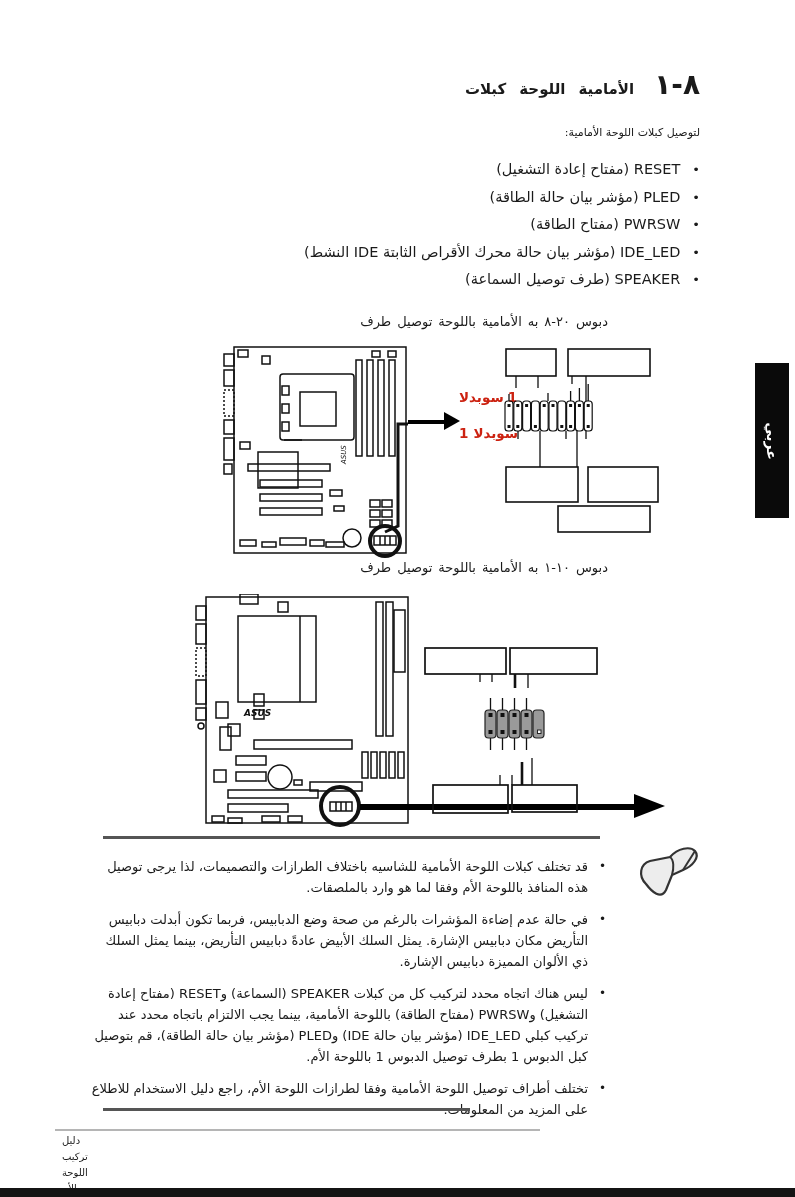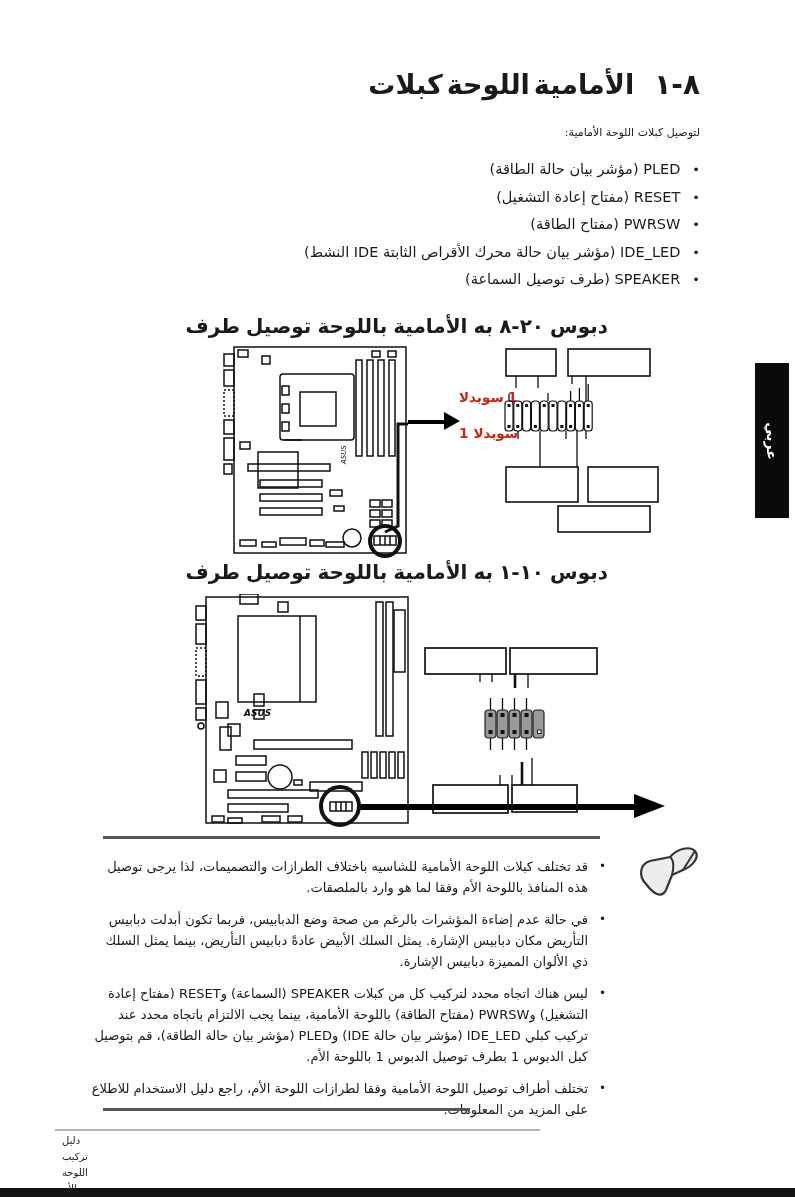--- a/index.html
+++ b/index.html
@@ -4,30 +4,30 @@
 <style>
   html,body{margin:0;padding:0;background:#777;}
   .page{position:relative;width:795px;height:1197px;background:#ffffff;overflow:hidden;
         font-family:"DejaVu Sans",sans-serif;color:#1a1a1a;}
   .abs{position:absolute;}
   
   .visual-order{direction:ltr;display:flex;align-items:baseline;}
   .visual-order .tok{unicode-bidi:isolate;white-space:nowrap;}
   
   .title-row{top:68px;right:95px;display:flex;direction:ltr;align-items:baseline;gap:20px;}
-  .title-text{font-size:27px;font-weight:bold;gap:4px;}
+  .title-text{font-size:15px;font-weight:bold;gap:13px;}
   .title-number{font-size:28px;font-weight:bold;direction:ltr;}
   
   .intro{top:126px;right:95px;direction:rtl;font-size:11px;}
   
   .cables{top:156px;right:95px;list-style:none;margin:0;padding:0;direction:rtl;text-align:right;}
   .cables li{font-size:14.5px;line-height:27.5px;}
   .cables li::before{content:"•";padding-left:12px;font-size:13px;}
   
-  .sec-heading{right:187px;font-size:20px;font-weight:bold;gap:6px;}
+  .sec-heading{right:187px;font-size:13px;font-weight:normal;gap:6px;}
   .heading-1{top:314px;}
   .heading-2{top:560px;}
   
   .red-label{font-size:13.5px;font-weight:bold;gap:4px;margin-left:35px;}
   .red-label .tok{letter-spacing:1px;}
   .pin-top{left:424px;top:389px;}
   .pin-bottom{left:424px;top:425px;}
   
   .arrow-line{background:#000;}
   .a1-line{left:408px;top:420px;width:38px;height:3.5px;}
@@ -64,22 +64,22 @@
         <span class="tok">كبلات</span>
         <span class="tok">اللوحة</span>
         <span class="tok">الأمامية</span>
       </div>
     <div class="title-number">٨-١</div>
   </div>
 
   <div class="abs intro">لتوصيل كبلات اللوحة الأمامية:</div>
 
   <ul class="abs cables">
+    <li>RESET (مفتاح إعادة التشغيل)</li>
     <li>PLED (مؤشر بيان حالة الطاقة)</li>
-    <li>RESET (مفتاح إعادة التشغيل)</li>
     <li>PWRSW (مفتاح الطاقة)</li>
     <li>IDE_LED (مؤشر بيان حالة محرك الأقراص الثابتة IDE النشط)</li>
     <li>SPEAKER (طرف توصيل السماعة)</li>
   </ul>
 
   <div class="abs visual-order sec-heading heading-1">
       <span class="tok">طرف</span>
       <span class="tok">توصيل</span>
       <span class="tok">باللوحة</span>
       <span class="tok">الأمامية</span>

